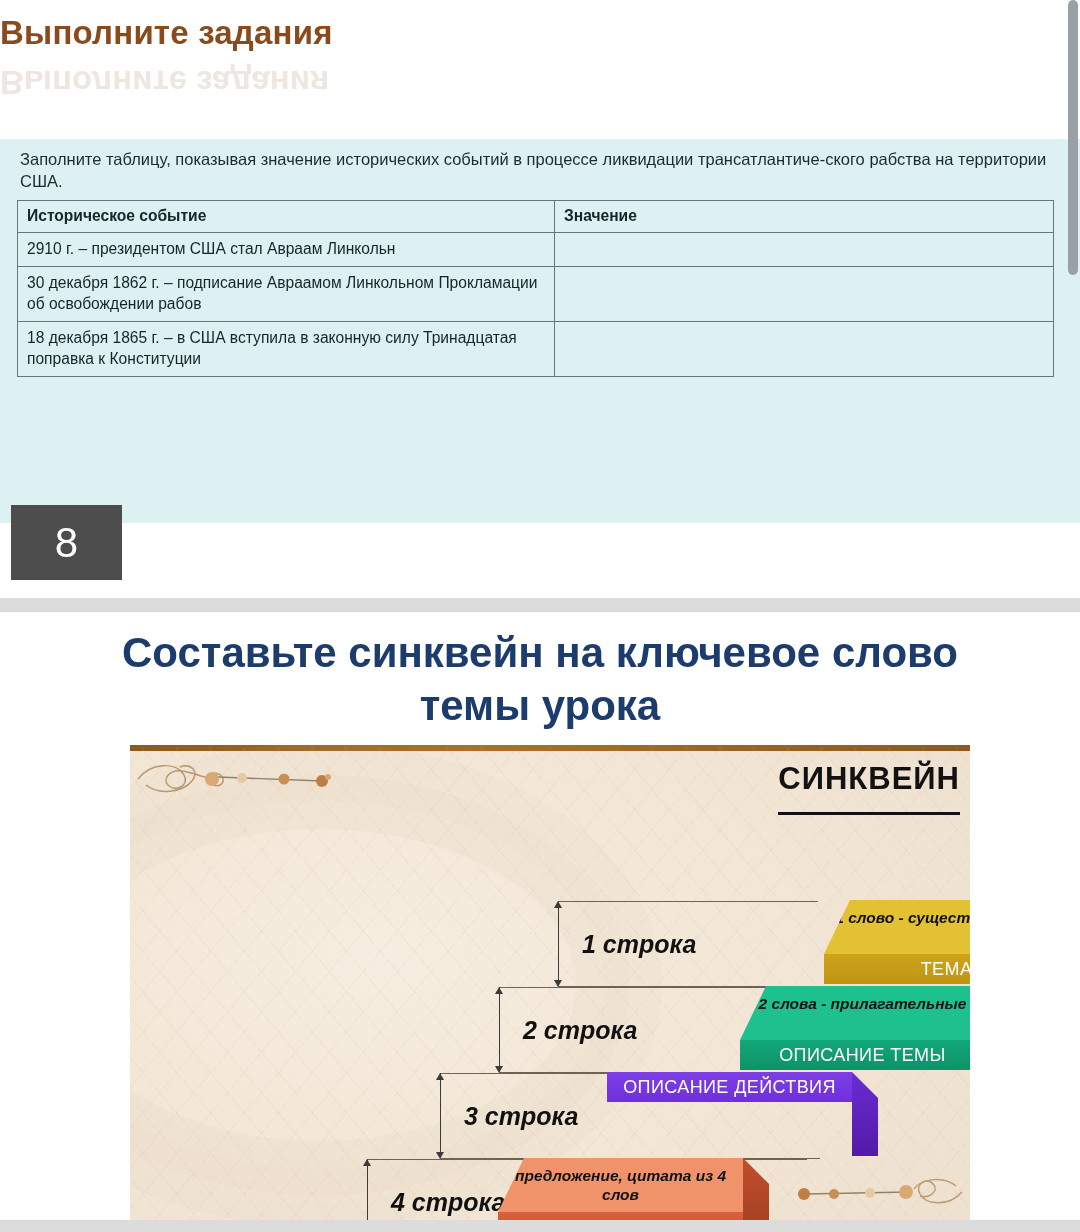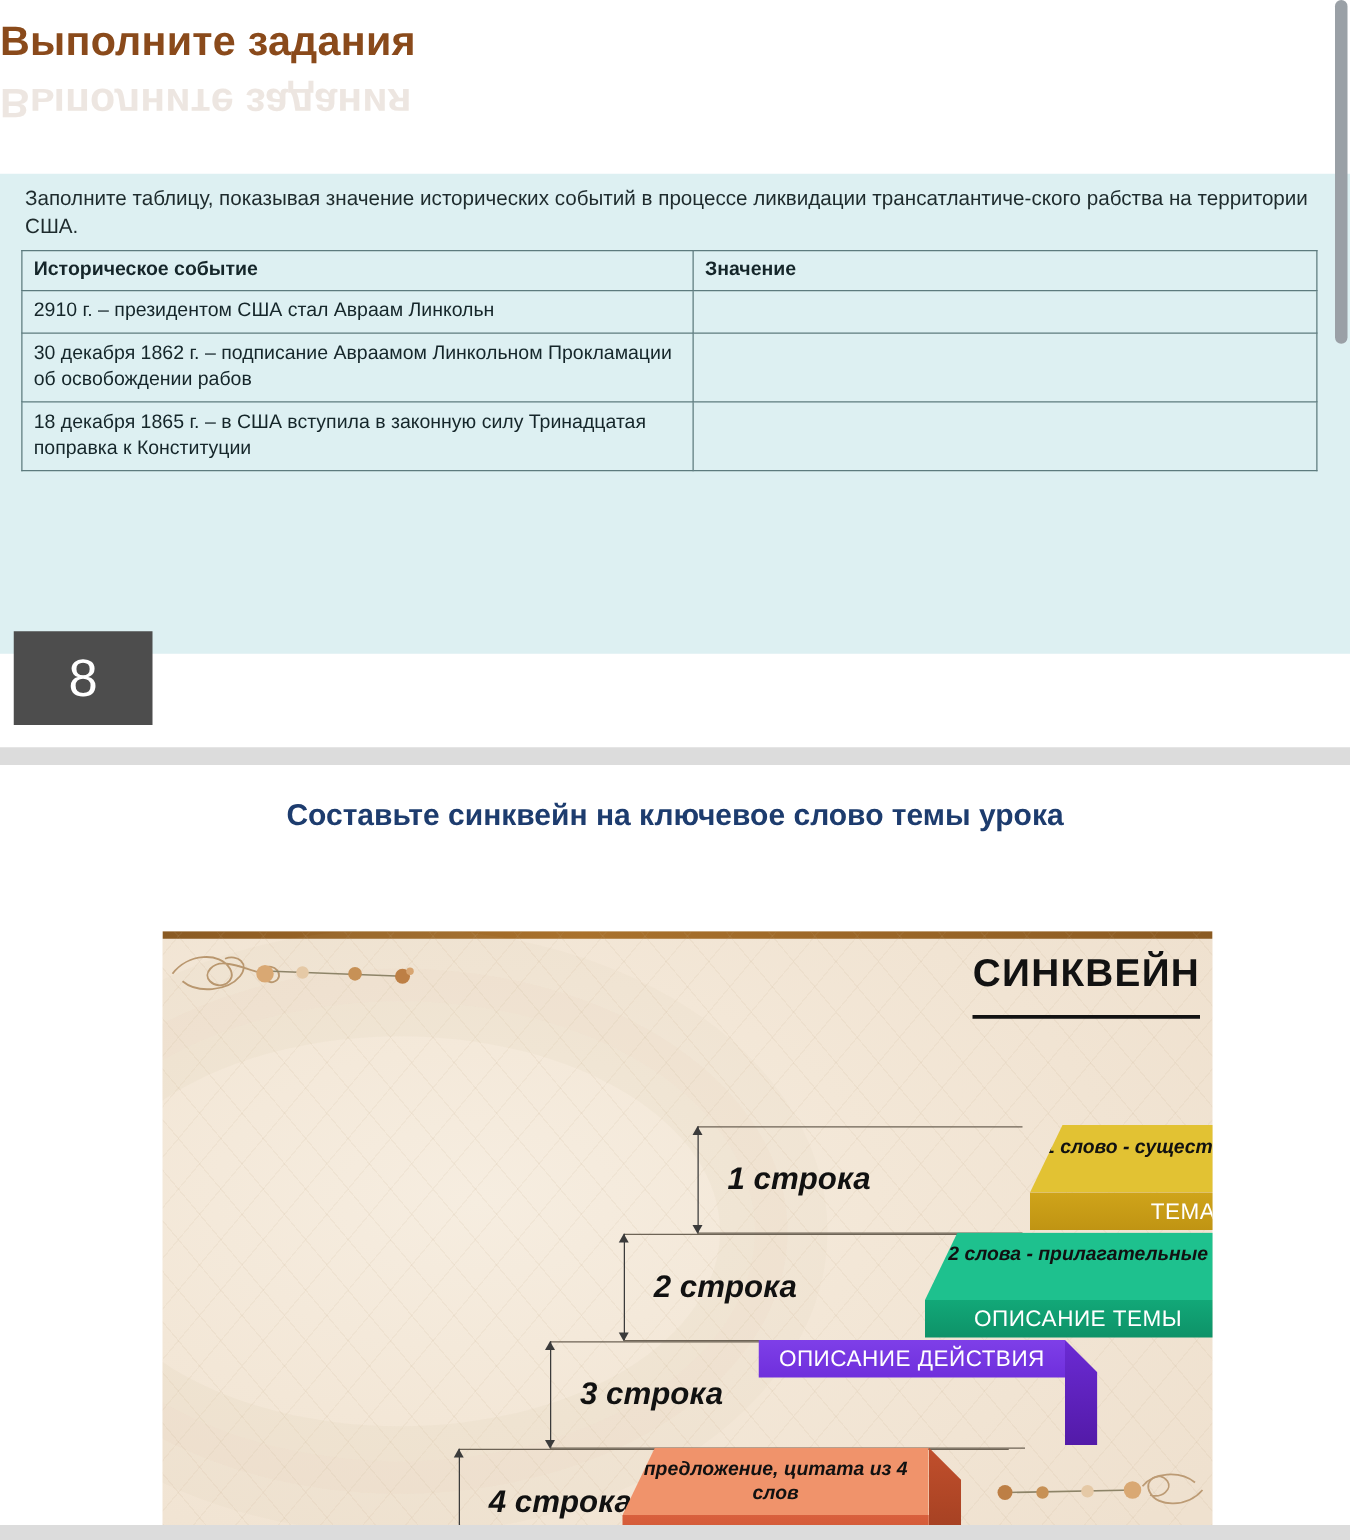--- a/index.html
+++ b/index.html
@@ -100,21 +100,21 @@
   
   .card2 {
     position: absolute;
     left: 0; top: 612px; width: 1080px; height: 608px;
     background: #ffffff;
     overflow: hidden;
   }
   .slide2-title {
     position: absolute; left: 90px; top: 14px; width: 900px;
     text-align: center;
-    font-size: 24px; line-height: 53px; font-weight: bold;
+    font-size: 42px; line-height: 53px; font-weight: bold;
     color: #1d3c6e;
     font-family: "Liberation Sans", sans-serif;
   }
 
   
   .synq {
     position: absolute; left: 130px; top: 133px;
     width: 840px; height: 475px;
     background:
       radial-gradient(ellipse 700px 400px at 30% 45%, #f6ede0 0%, #f3e7d7 45%, #efe1cf 100%);

